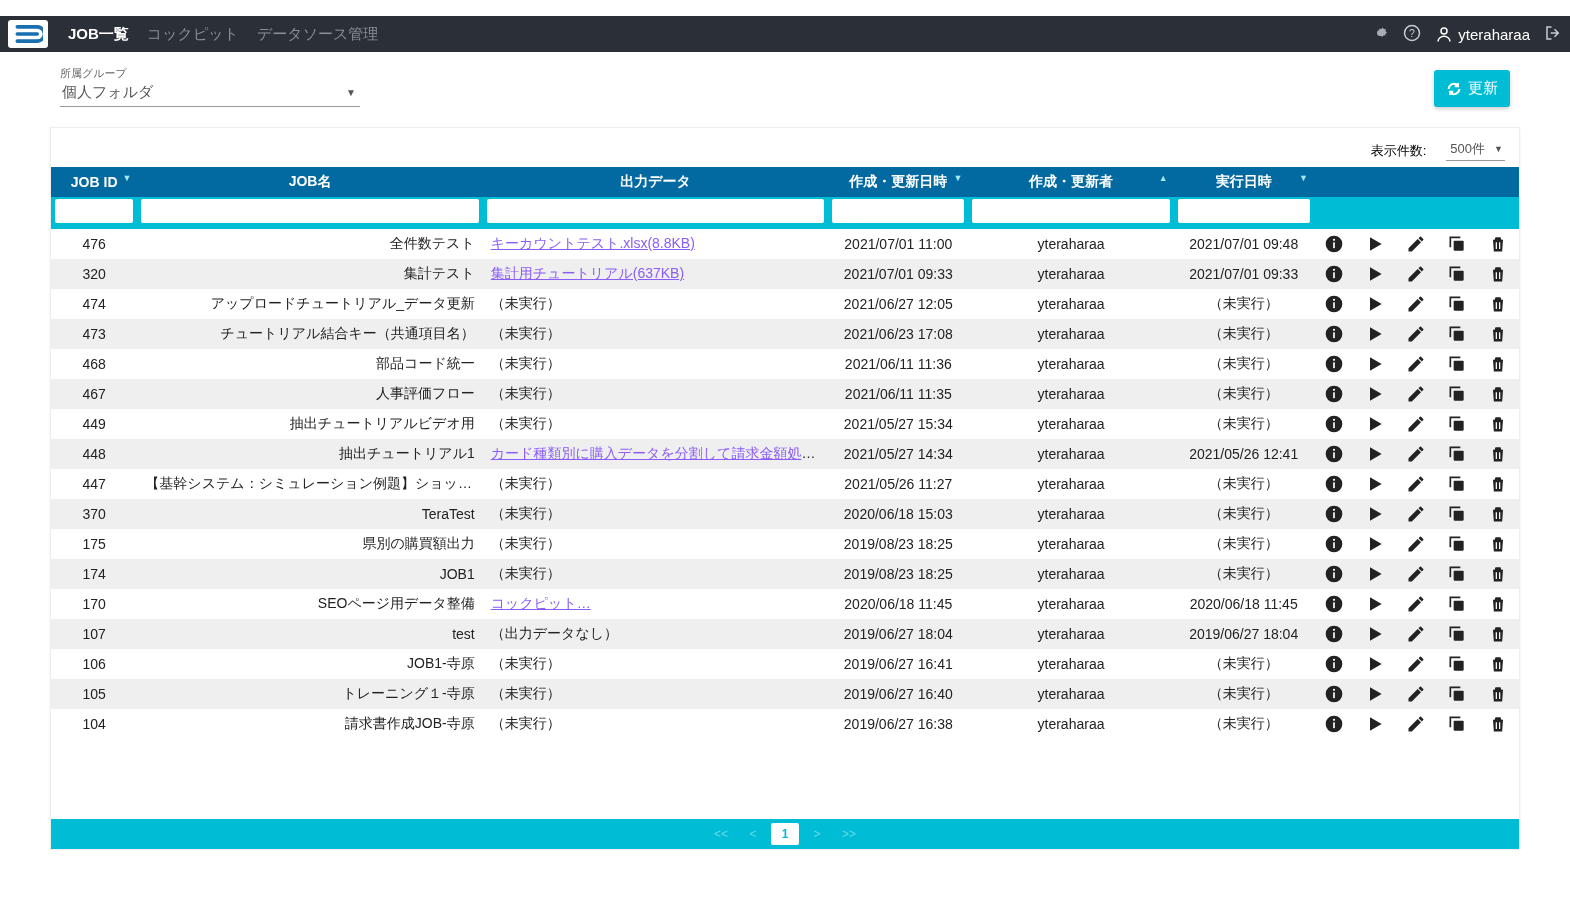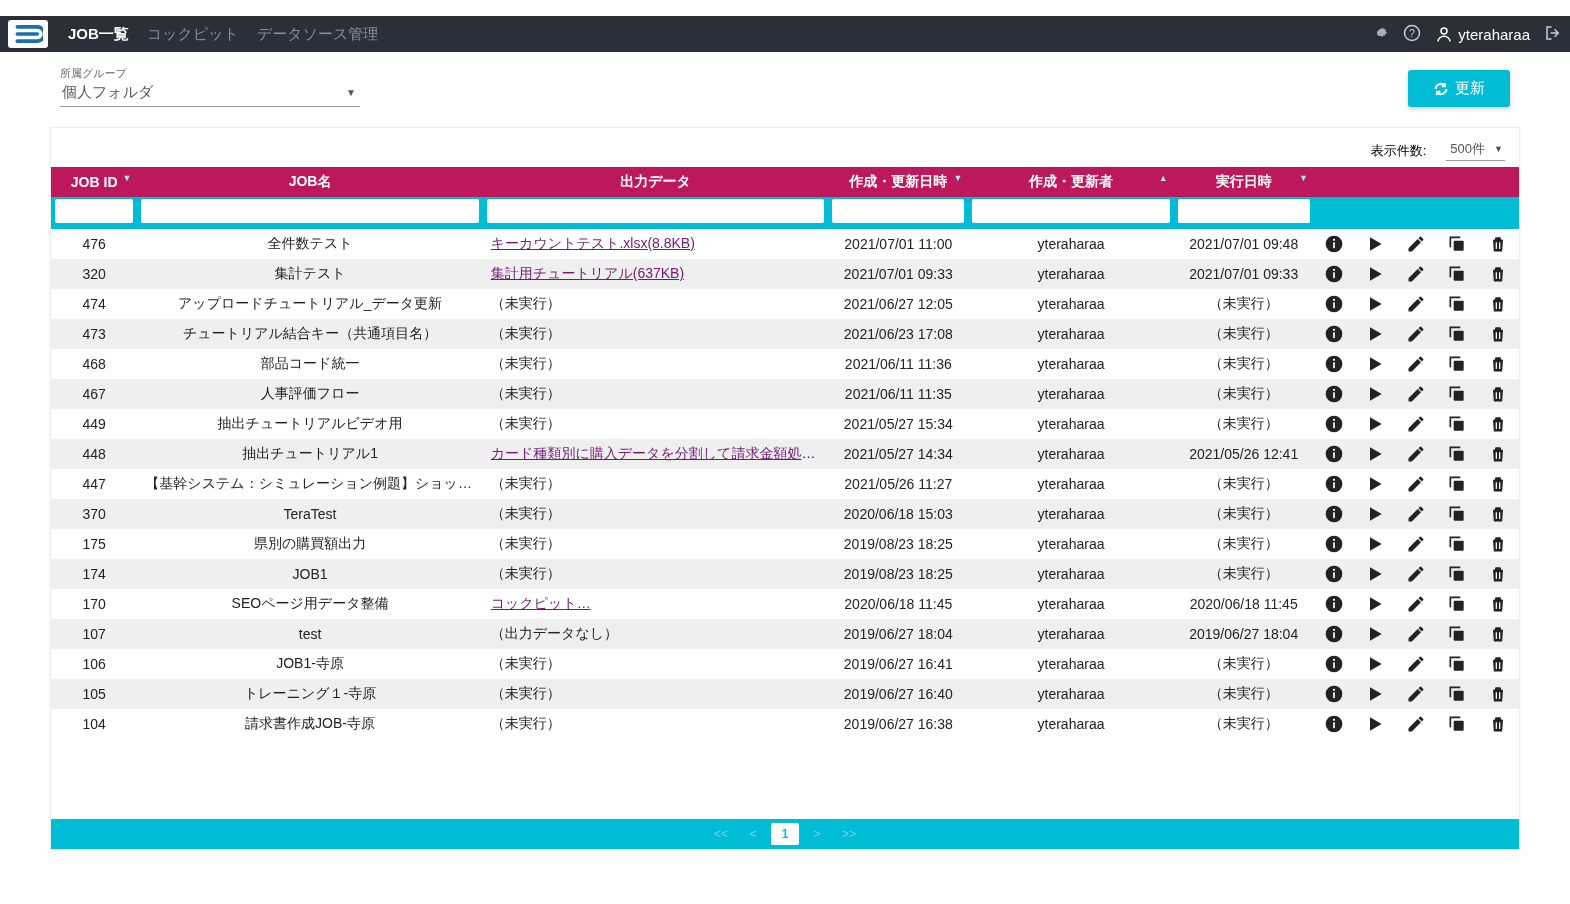--- a/index.html
+++ b/index.html
@@ -15,45 +15,45 @@
 .topbar-right { margin-left: auto; display:flex; align-items:center; gap: 14px; color:#c8ccd2; }
 .topbar-right .user { display:flex; align-items:center; gap:5px; color:#fff; font-size:15px;}
 .icon-svg { width:18px; height:18px; fill:currentColor; }
 
 
 .filter-bar { padding: 14px 60px 10px 60px; display:flex; align-items:flex-end; gap: 60px; justify-content: space-between; }
 .group-select { display:flex; flex-direction:column; }
 .group-label { font-size: 11px; color:#666; }
 .select-wrap { width: 300px; border-bottom:1px solid #999; display:flex; align-items:center; justify-content:space-between; padding:2px 4px 4px 2px; color:#555; font-size:15px;}
 .select-wrap .tri { font-size:10px; }
-.refresh-btn { background:#00bcd4; color:#fff; border:none; border-radius:3px; padding:9px 25px; font-size:15px; display:flex; align-items:center; gap:6px; box-shadow:0 2px 4px rgba(0,0,0,.2); cursor:pointer;}
+.refresh-btn { background:#00bcd4; color:#fff; border:none; border-radius:3px; padding:9px 12px; font-size:15px; display:flex; align-items:center; gap:6px; box-shadow:0 2px 4px rgba(0,0,0,.2); cursor:pointer;}
 
 
 .table-card { margin: 10px 50px 0 50px; border:1px solid #eee; box-shadow:0 1px 3px rgba(0,0,0,.06); }
 .table-top { display:flex; justify-content:flex-end; align-items:center; padding:12px 14px 6px; gap:20px; font-size:13px;}
 .table-top .sel { border-bottom:1px solid #999; padding:0 20px 2px 4px; position:relative; color:#555;}
 .table-top .sel .tri{ position:absolute; right:2px; top:4px; font-size:9px;}
 
 table { width:100%; border-collapse:collapse; table-layout:fixed; }
-thead tr.hdr { background:#be185d; color:#fff; }
+thead tr.hdr { background:#0369a1; color:#fff; }
 thead th { font-weight:bold; font-size:14px; padding:6px 8px; text-align:center; position:relative; }
 thead th .sort { position:absolute; right:6px; top:6px; font-size:9px; color:#a0e8f0;}
 thead tr.filters { background:#00bcd4; }
 thead tr.filters td { padding:2px 4px 6px 4px; }
 thead tr.filters input { width:100%; height:24px; border:none; border-radius:2px; padding:0 4px; font-size:13px;}
 tbody td { padding:5px 8px; font-size:14px; color:#222; white-space:nowrap; overflow:hidden; text-overflow:ellipsis;}
 tbody tr:nth-child(even) { background:#efefef; }
 .col-id { width:80px; text-align:center; }
-.col-name { width:320px; text-align:center; }
+.col-name { width:320px; text-align:right; }
 .col-out { width:320px; text-align:left; }
 .col-upd { width:130px; text-align:center; }
 .col-usr { width:190px; text-align:center; }
 .col-run { width:130px; text-align:center; }
 .col-act { width:38px; text-align:center; }
-.link { color:#701a75; text-decoration:underline; cursor:pointer; }
+.link { color:#8b5cf6; text-decoration:underline; cursor:pointer; }
 .act-ico { width:20px; height:20px; fill:#222; cursor:pointer; display:inline-block; vertical-align:middle;}
 
 
 .pager { background:#00bcd4; height:30px; display:flex; align-items:center; justify-content:center; gap:4px; }
 .pager span { width:28px; height:22px; display:flex; align-items:center; justify-content:center; color:#66dbe8; font-size:12px; cursor:pointer; border-radius:2px;}
 .pager span.cur { background:#fff; color:#00bcd4; font-weight:bold;}
 </style>
 </head>
 <body>
 

